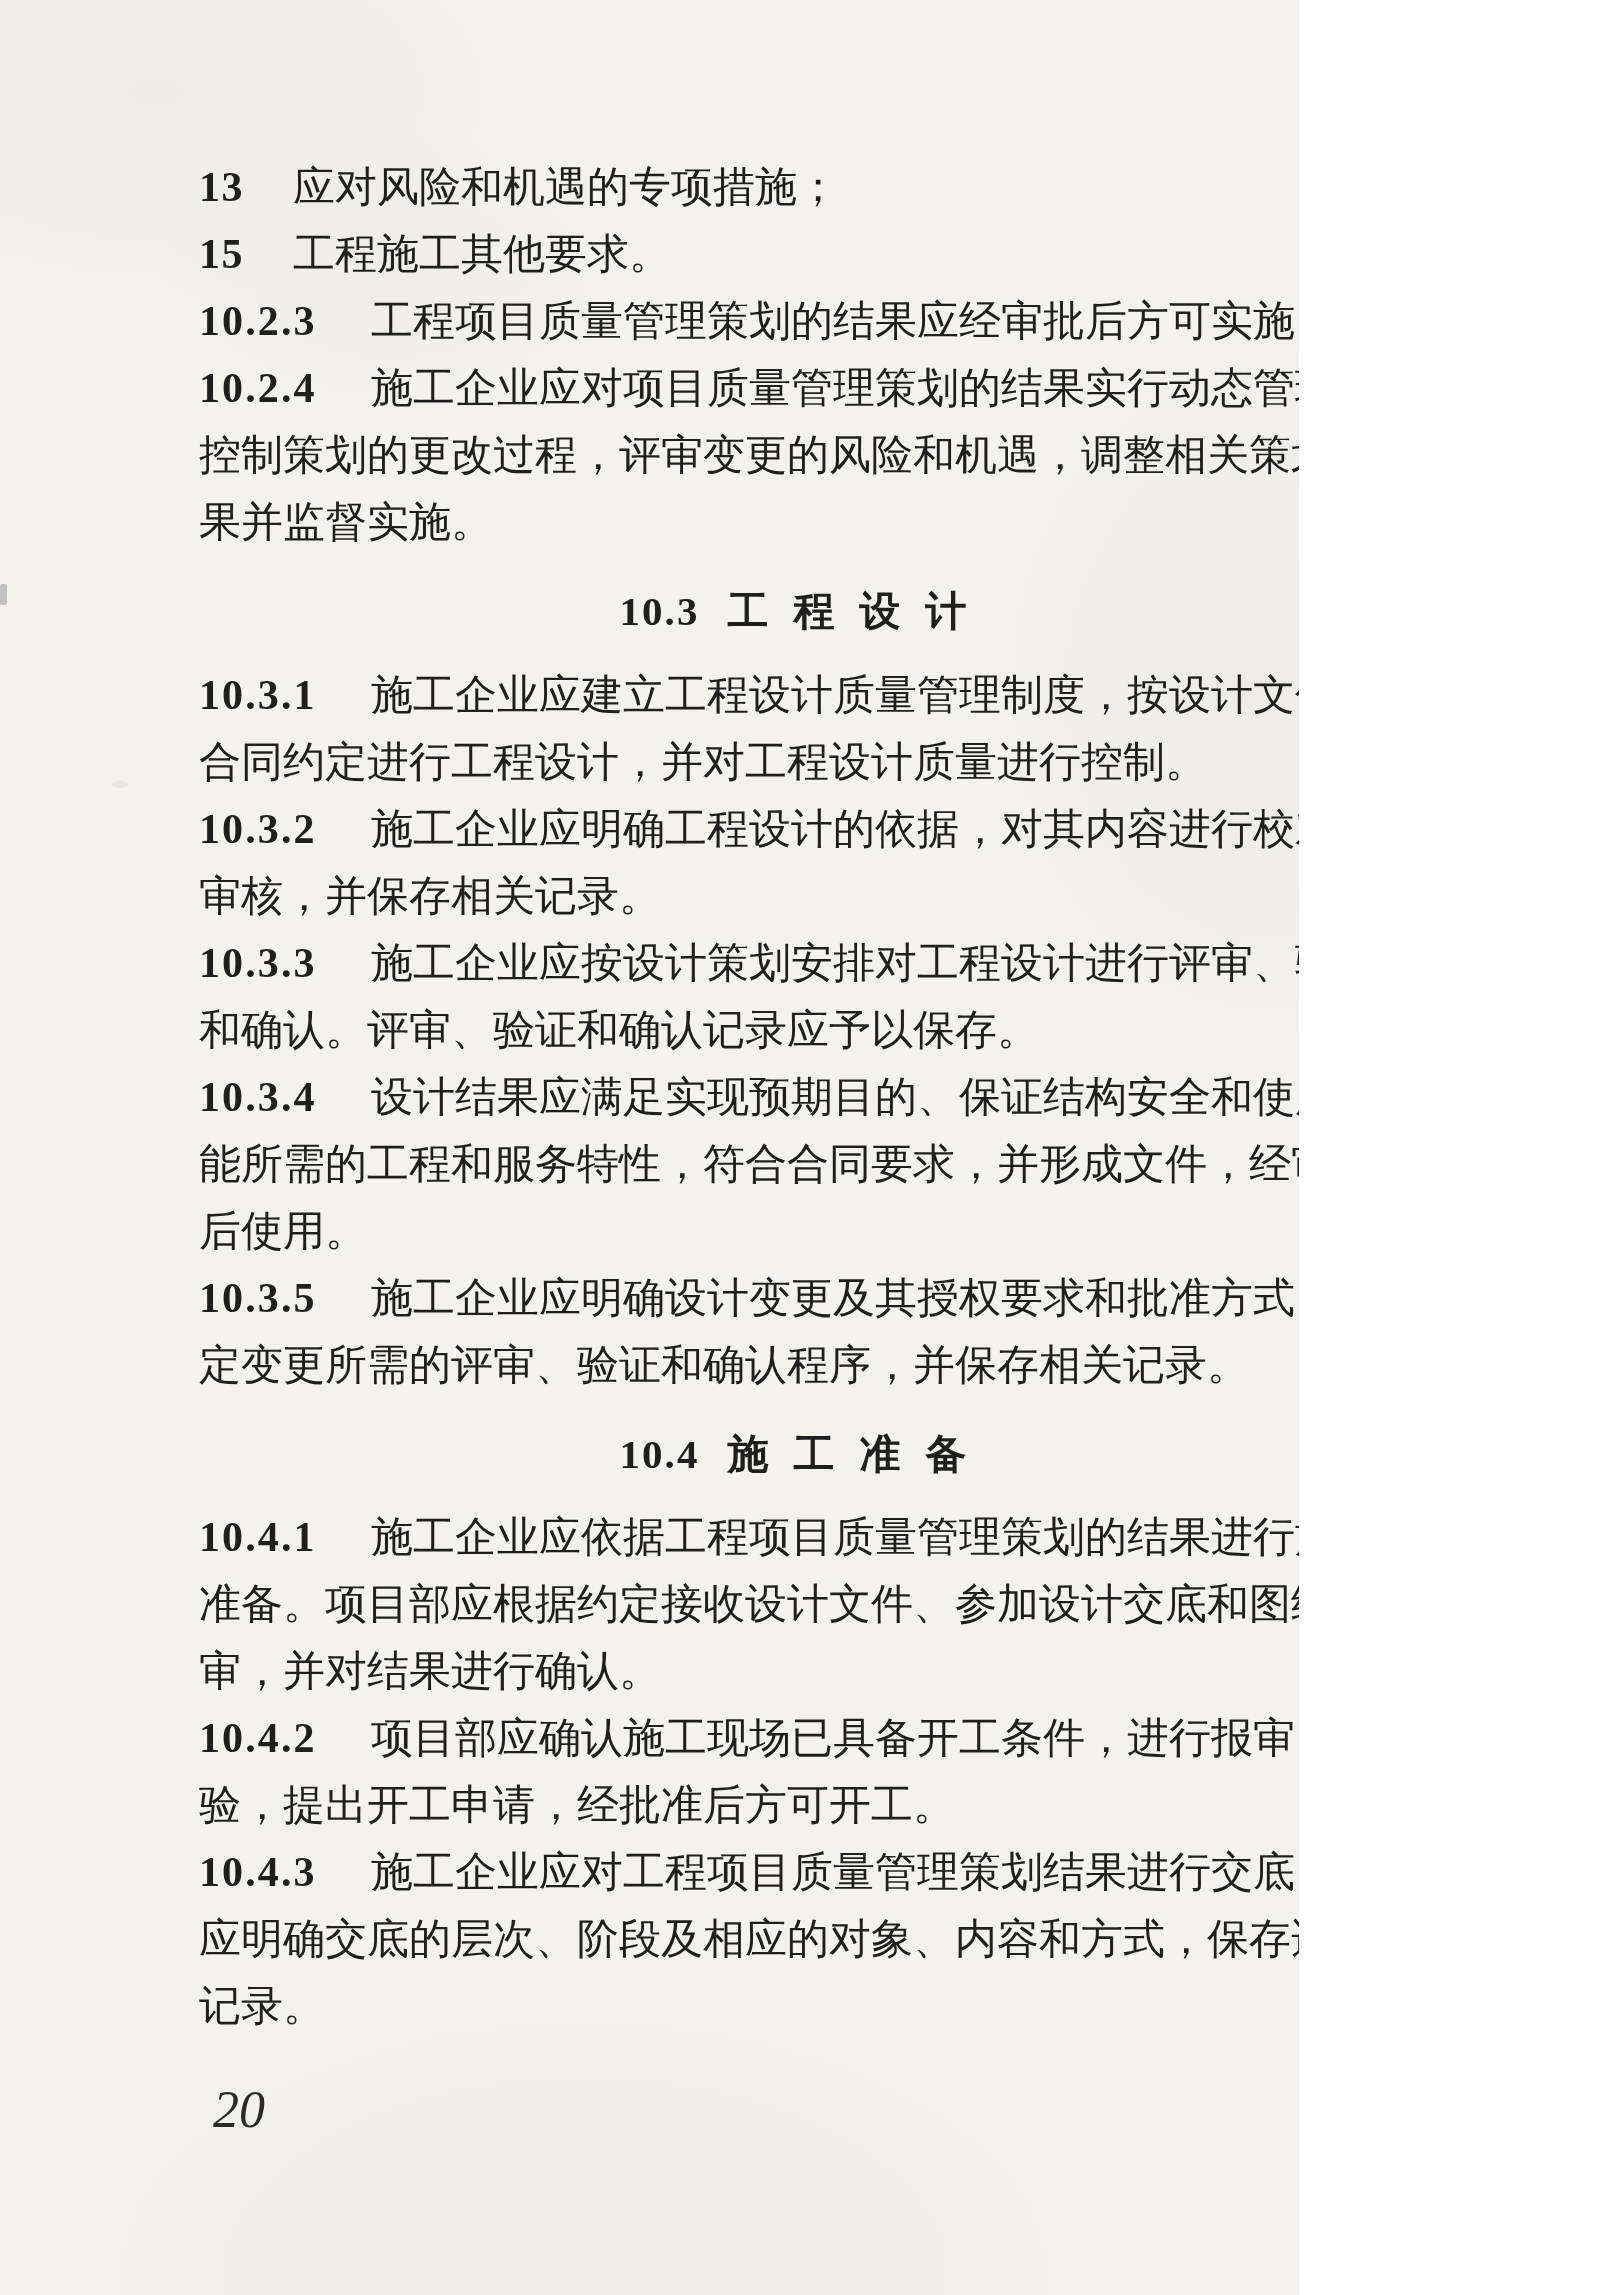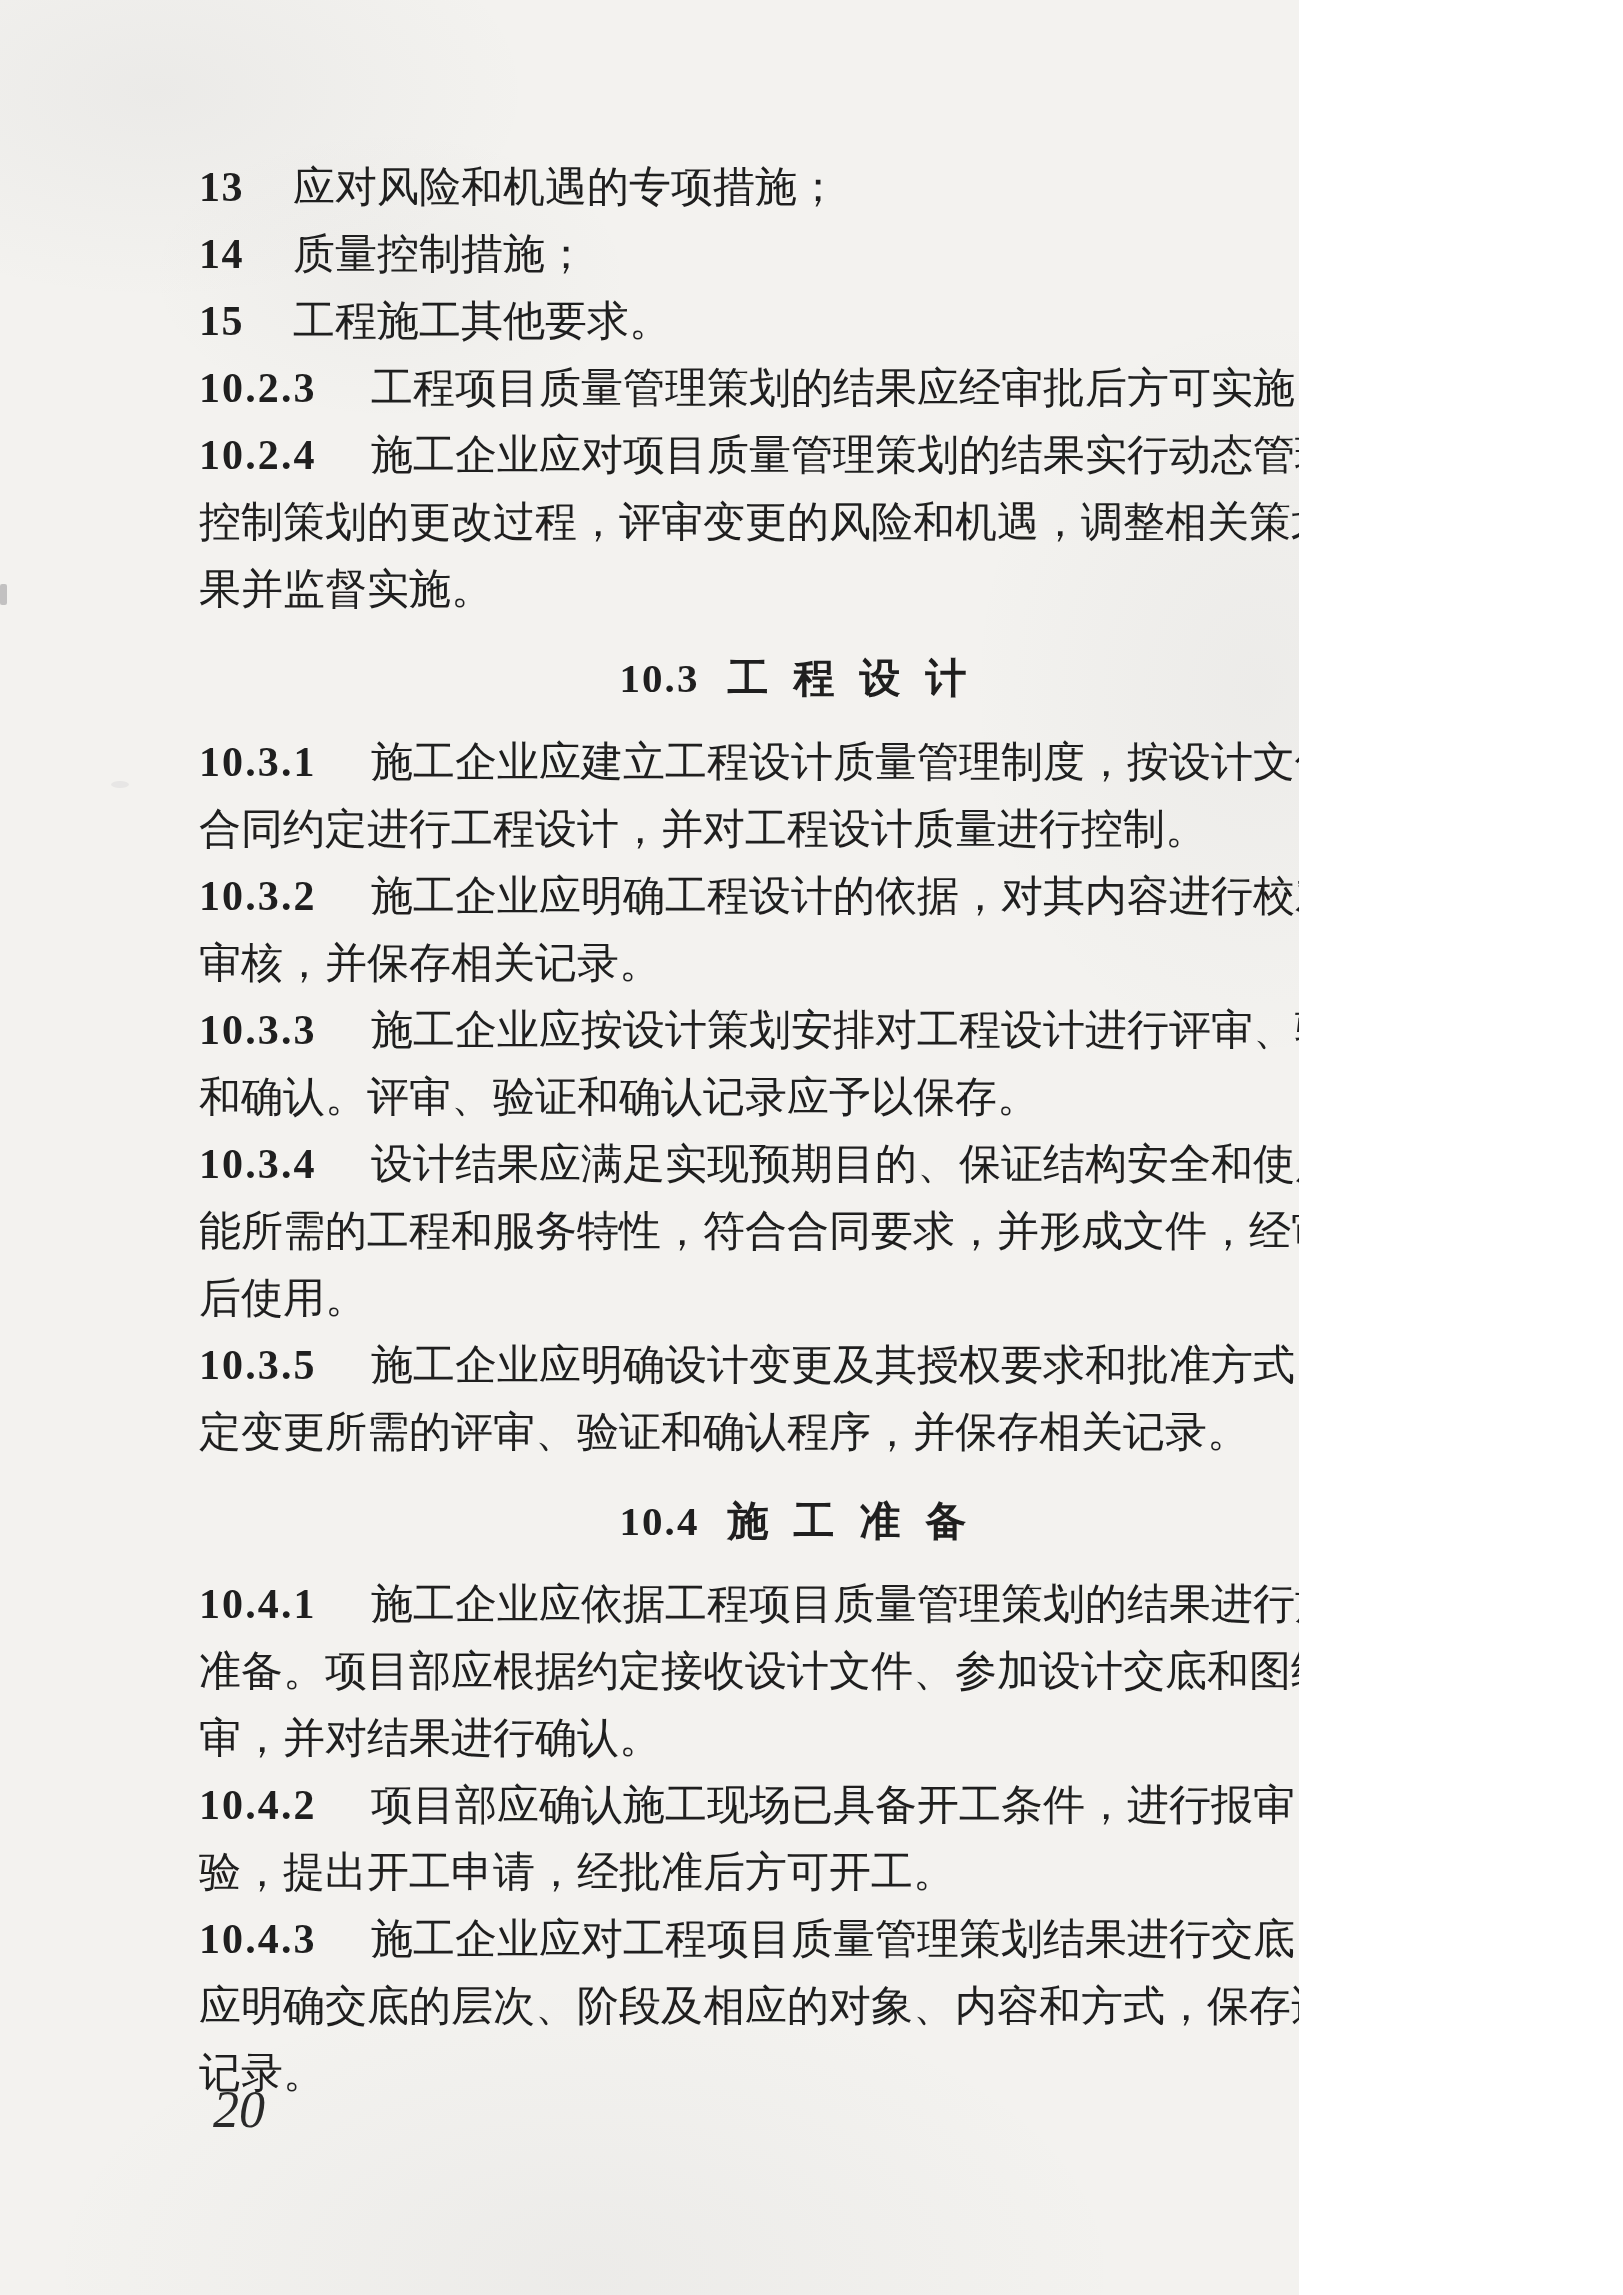--- a/index.html
+++ b/index.html
@@ -89,23 +89,20 @@
 <div class="page">
   <div class="speck-a"></div>
   <div class="speck-b"></div>
 
   <main class="content">
 
     <p class="li">
       <span class="num">13</span><span class="txt">应对风险和机遇的专项措施；</span>
     </p>
     <p class="li">
-      <span class="num">14</span><span class="txt">质量控制措施；</span>
-    </p>
-    <p class="li">
       <span class="num">15</span><span class="txt">工程施工其他要求。</span>
     </p>
 
     <p class="clause">
       <span class="cnum">10.2.3</span><span class="txt pre">工程项目质量管理策划的结果应经审批后方可实施。</span>
     </p>
     <p class="clause">
       <span class="cnum">10.2.4</span><span class="txt pre">施工企业应对项目质量管理策划的结果实行动态管理，
 控制策划的更改过程，评审变更的风险和机遇，调整相关策划结
 果并监督实施。</span>

